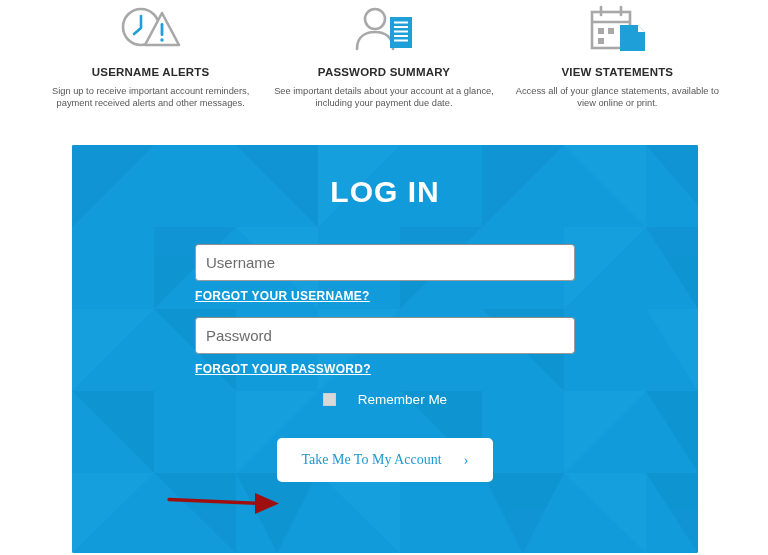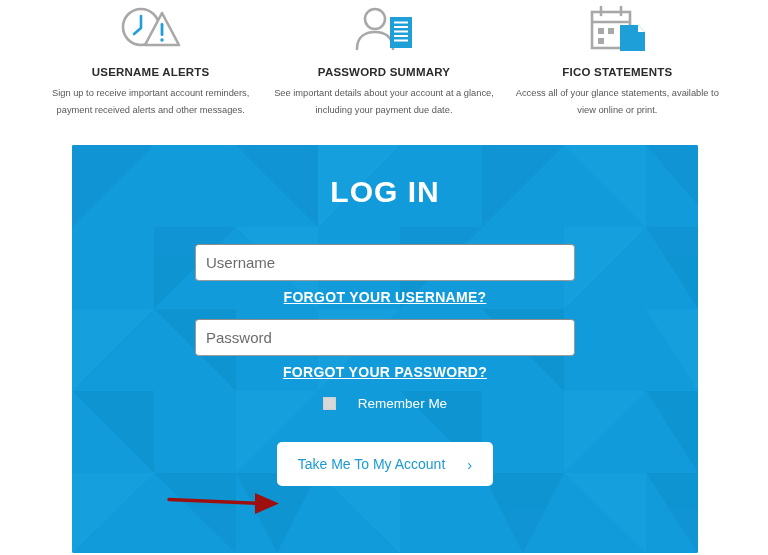--- a/index.html
+++ b/index.html
@@ -43,21 +43,21 @@
     margin-top: 6px;
     white-space: nowrap;
   }
   .feature-title .reg {
     font-size: 7.5px;
     vertical-align: super;
     font-weight: bold;
   }
   .feature-desc {
     font-size: 9.3px;
-    line-height: 17px;
+    line-height: 12px;
     color: #585858;
     margin-top: 7px;
   }
 
   
   .login-panel {
     position: absolute;
     left: 72px;
     top: 145px;
     width: 626px;
@@ -105,23 +105,23 @@
     font-family: "Liberation Sans", sans-serif;
     font-size: 15px;
     color: #555;
     padding: 0 10px;
     outline: none;
   }
   .text-input::placeholder { color: #6c6c6c; opacity: 1; }
 
   .forgot-link {
     display: block;
-    text-align: center;
+    text-align: left;
     margin-top: 8px;
-    font-size: 14px;
+    font-size: 12px;
     font-weight: bold;
     letter-spacing: .3px;
     color: #ffffff;
     text-decoration: underline;
   }
 
   .remember-row {
     display: flex;
     align-items: center;
     justify-content: center;
@@ -150,21 +150,21 @@
     width: 216px;
     height: 44px;
     background: #ffffff;
     border: none;
     border-radius: 5px;
     display: flex;
     align-items: center;
     justify-content: center;
     gap: 22px;
     cursor: pointer;
-    font-family: Liberation Sans, sans-serif;
+    font-family: Liberation Serif, serif;
   }
   .submit-label {
     color: #1b9ad6;
     font-size: 14px;
   }
   .chev {
     color: #1b9ad6;
     font-size: 15px;
     line-height: 1;
   }
@@ -224,21 +224,21 @@
         <line x1="13" y1="19" x2="51" y2="19" stroke="#a8a8a8" stroke-width="2.6"></line>
         <line x1="22" y1="4" x2="22" y2="12" stroke="#a8a8a8" stroke-width="2.6" stroke-linecap="round"></line>
         <line x1="42" y1="4" x2="42" y2="12" stroke="#a8a8a8" stroke-width="2.6" stroke-linecap="round"></line>
         <rect x="19" y="25" width="6" height="6" fill="#a8a8a8"></rect>
         <rect x="29" y="25" width="6" height="6" fill="#a8a8a8"></rect>
         <rect x="19" y="35" width="6" height="6" fill="#a8a8a8"></rect>
         <path d="M41 22 L59 22 L66 29 L66 48 L41 48 Z" fill="#1e9fd8"></path>
         <path d="M59 22 L59 29 L66 29 Z" fill="#ffffff"></path>
       </svg>
     </div>
-    <div class="feature-title">FICO STATEMENTS</div>
+    <div class="feature-title">VIEW STATEMENTS</div>
     <div class="feature-desc">Access all of your glance statements, available to view online or print.</div>
   </div>
 
 
 </div>
 
 <div class="login-panel">
 
   <svg class="pattern" width="626" height="408" viewBox="0 0 626 408" preserveAspectRatio="none">
     <rect width="626" height="408" fill="#129bdb"></rect>

